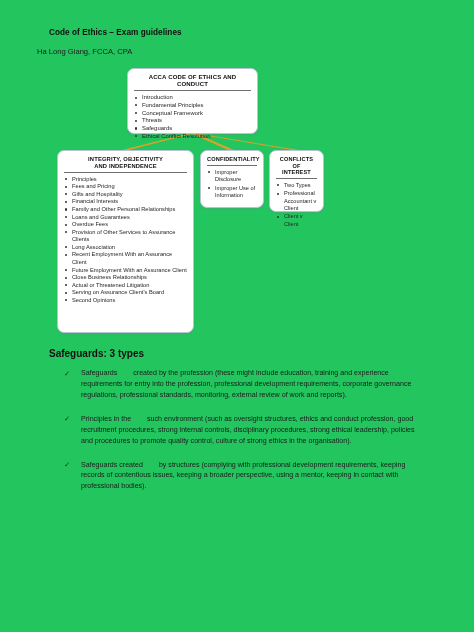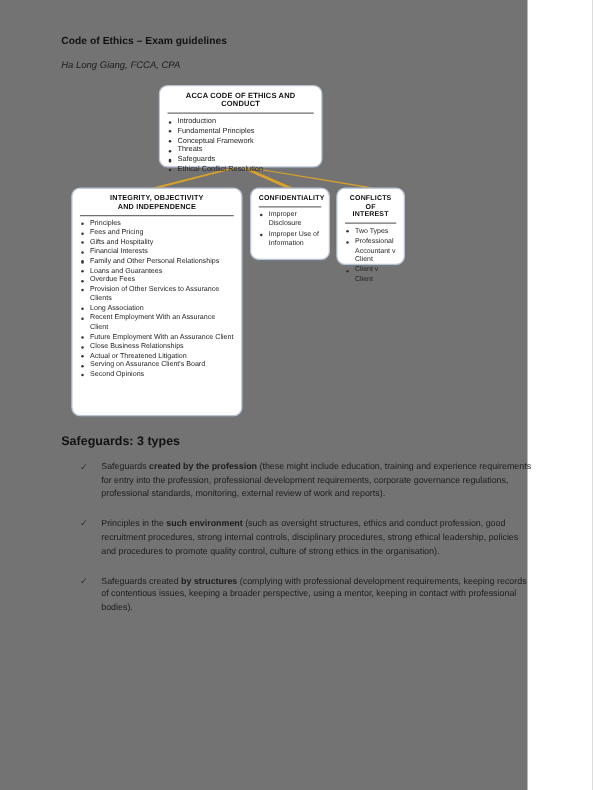--- a/index.html
+++ b/index.html
@@ -13,43 +13,42 @@
     position: relative;
     overflow: hidden;
     font-family: "Liberation Sans", sans-serif;
     color: #1a1a1a;
     -webkit-font-smoothing: antialiased;
   }
 
   .page {
     position: absolute;
     left: 0; top: 0;
-    width: 422px;
+    width: 474px;
     height: 632px;
-    background: #737373;
+    background: #22c55e;
   }
 
   
   .doc-title {
     position: absolute;
     left: 49px;
     top: 28px;
     font-size: 8.2px;
     font-weight: bold;
     letter-spacing: 0.05px;
     color: #111111;
   }
   .doc-author {
     position: absolute;
-    left: 49px;
+    left: 37px;
     top: 47px;
     font-size: 7.6px;
     font-weight: normal;
     color: #1c1c1c;
-    font-style: italic;
   }
 
   
   .diagram {
     position: absolute;
     left: 0;
     top: 62px;
     width: 474px;
     height: 280px;
   }
@@ -165,21 +164,21 @@
     color: #1c1c1c;
     text-align: left;
   }
   .safeguard-item .tick {
     position: absolute;
     left: 15px;
     top: -0.5px;
     font-size: 7.2px;
     color: #2a2a2a;
   }
-  .safeguard-item b { font-weight: bold; }
+  .safeguard-item b { font-weight: normal; margin-left: 14px; }
 </style>
 </head>
 <body>
 
 <div class="page">
 
   <div class="doc-title">Code of Ethics – Exam guidelines</div>
   <div class="doc-author">Ha Long Giang, FCCA, CPA</div>
 
   <div class="diagram">

